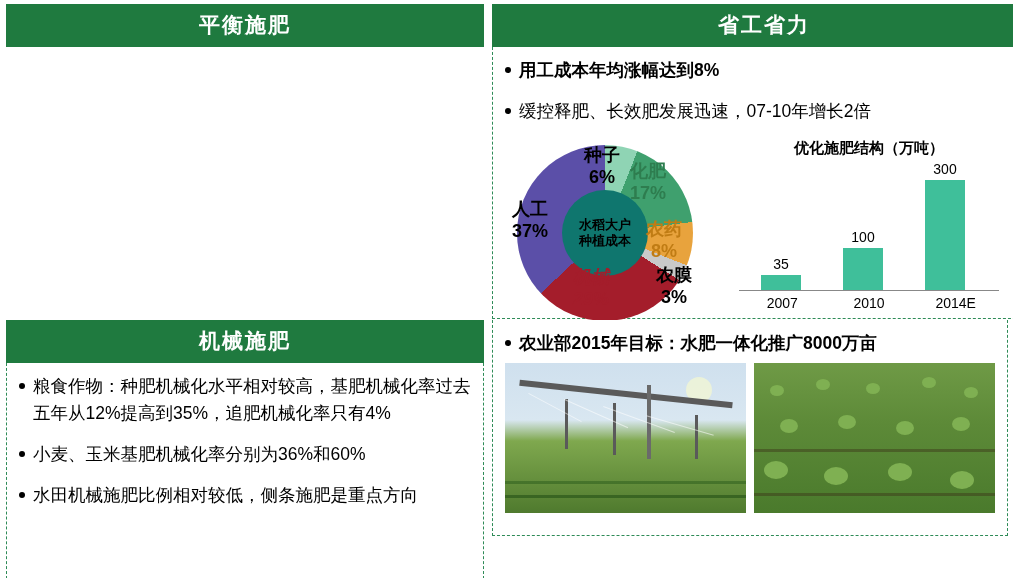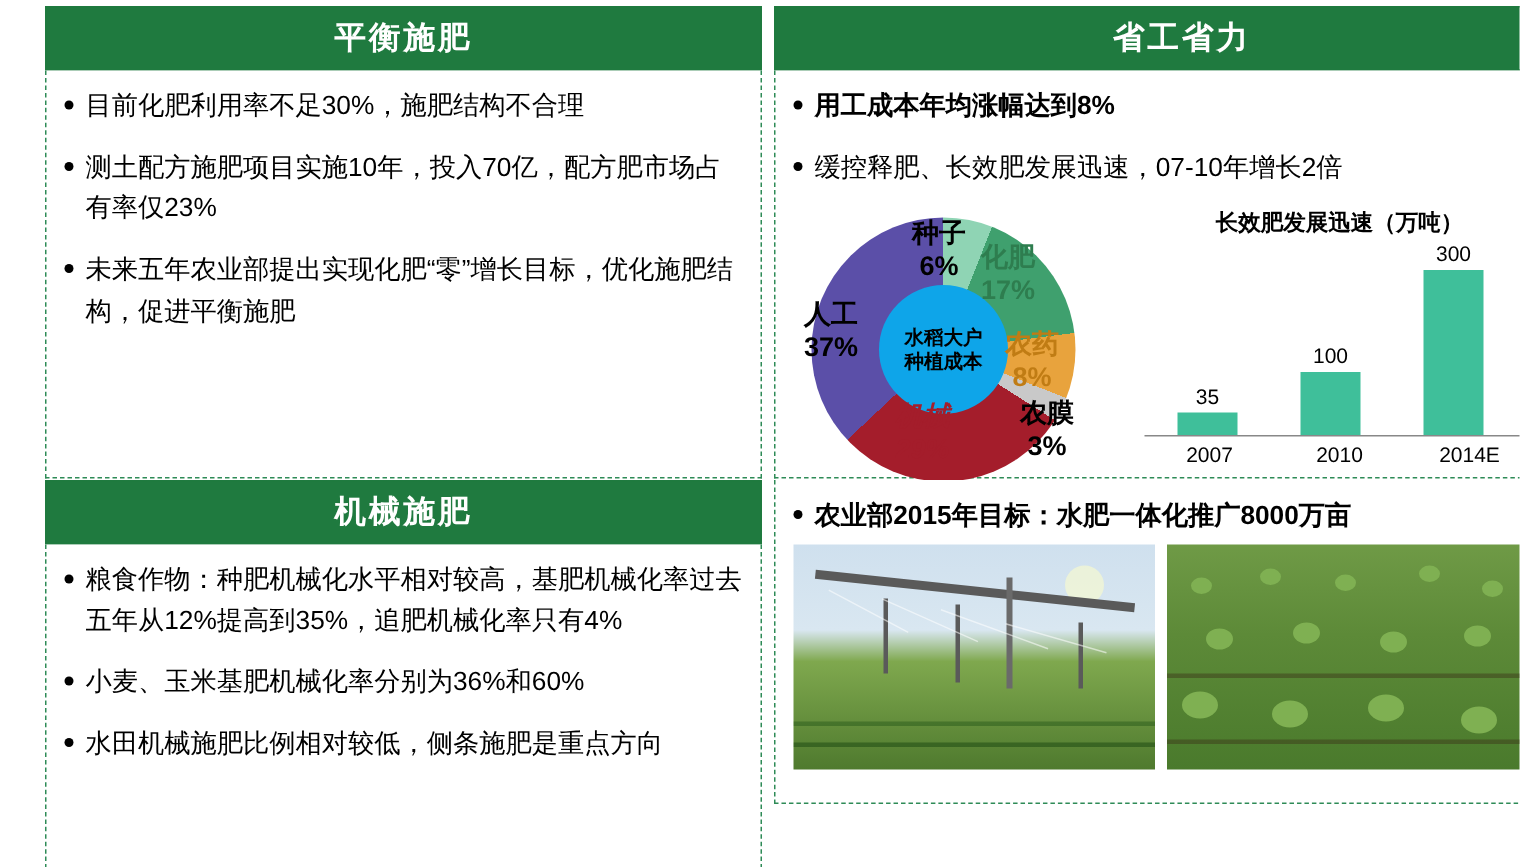--- a/index.html
+++ b/index.html
@@ -5,21 +5,21 @@
   html,body{margin:0;padding:0;}
   body{
     width:1013px;height:578px;
     background:#ffffff;
     font-family:"Liberation Sans","DejaVu Sans",sans-serif;
     overflow:hidden;
   }
   .page{position:relative;width:1013px;height:578px;}
 
   
-  .quad{position:absolute;margin-left:24px;}
+  .quad{position:absolute;}
   .q-tl{left:6px;  top:4px;  width:478px; height:310px;}
   .q-tr{left:492px;top:4px;  width:544px; height:310px;}
   .q-bl{left:6px;  top:320px;width:478px; height:254px;}
   .q-br{left:492px;top:320px;width:516px; height:254px;}
 
   .hdr{
     background:#1f7a3f;
     color:#ffffff;
     text-align:center;
     font-size:21px;
@@ -67,21 +67,21 @@
     position:absolute;left:16px;top:6px;
     width:176px;height:176px;border-radius:50%;
   }
   .donut-hole{
     position:absolute;left:16px;top:6px;width:176px;height:176px;
     border-radius:50%;
     display:flex;align-items:center;justify-content:center;
   }
   .donut-hole span{
     display:block;width:86px;height:86px;border-radius:50%;
-    background:#0ea5e9;
+    background:#0f766e;
     font-size:13px;line-height:1.25;font-weight:bold;color:#000;
     display:flex;align-items:center;justify-content:center;text-align:center;
   }
   .slice-lbl{position:absolute;font-size:18px;font-weight:bold;text-align:center;line-height:1.2;}
   .lbl-seed  {left:78px;  top:6px;   width:46px;}
   .lbl-fert  {left:124px; top:22px;  width:46px;}
   .lbl-pest  {left:140px; top:80px;  width:46px;}
   .lbl-film  {left:150px; top:126px; width:46px;}
   .lbl-mech  {left:62px;  top:128px; width:56px;}
   .lbl-labor {left:6px;   top:60px;  width:46px;}
@@ -108,27 +108,20 @@
   .plant{position:absolute;width:14px;height:11px;border-radius:50%;background:#7fb052;}
   .sunny{position:absolute;right:34px;top:14px;width:26px;height:26px;border-radius:50%;background:rgba(255,255,200,.55);}
 </style>
 </head>
 <body>
 
 <div class="page">
 
   <div class="quad q-tl">
     <div class="hdr">平衡施肥</div>
-    <div class="body">
-      <ul class="bullets">
-        <li>目前化肥利用率不足30%，施肥结构不合理</li>
-        <li>测土配方施肥项目实施10年，投入70亿，配方肥市场占有率仅23%</li>
-        <li>未来五年农业部提出实现化肥“零”增长目标，优化施肥结构，促进平衡施肥</li>
-      </ul>
-    </div>
   </div>
 
   <div class="quad q-tr">
     <div class="hdr">省工省力</div>
     <div class="body">
       <ul class="bullets tr-bullets">
         <li>用工成本年均涨幅达到8%</li>
         <li class="normal">缓控释肥、长效肥发展迅速，07-10年增长2倍</li>
       </ul>
 
@@ -150,21 +143,21 @@
           <div class="slice-lbl lbl-fert" style="color:#2e7d4f;">化肥<br>17%</div>
           <div class="slice-lbl lbl-pest" style="color:#c07c14;">农药<br>8%</div>
           <div class="slice-lbl lbl-film">农膜<br>3%</div>
           <div class="slice-lbl lbl-mech" style="color:#a41d2b;font-style:italic;">机械<br>29%</div>
           <div class="slice-lbl lbl-labor">人工<br>37%</div>
 
           <div class="donut-note">以湖南常宁为例</div>
         </div>
 
         <div class="barchart">
-          <div class="bar-title">长效肥发展迅速（万吨）</div>
+          <div class="bar-title">优化施肥结构（万吨）</div>
           <div class="bars">
             <div class="bar" style="left:22px;  height:15px;"></div>
             <div class="bar" style="left:104px; height:42px;"></div>
             <div class="bar" style="left:186px; height:110px;"></div>
             <div class="barval" style="left:12px;  bottom:18px;">35</div>
             <div class="barval" style="left:94px;  bottom:45px;">100</div>
             <div class="barval" style="left:176px; bottom:113px;">300</div>
           </div>
           <div class="axis-lbls">
             <div>2007</div>

